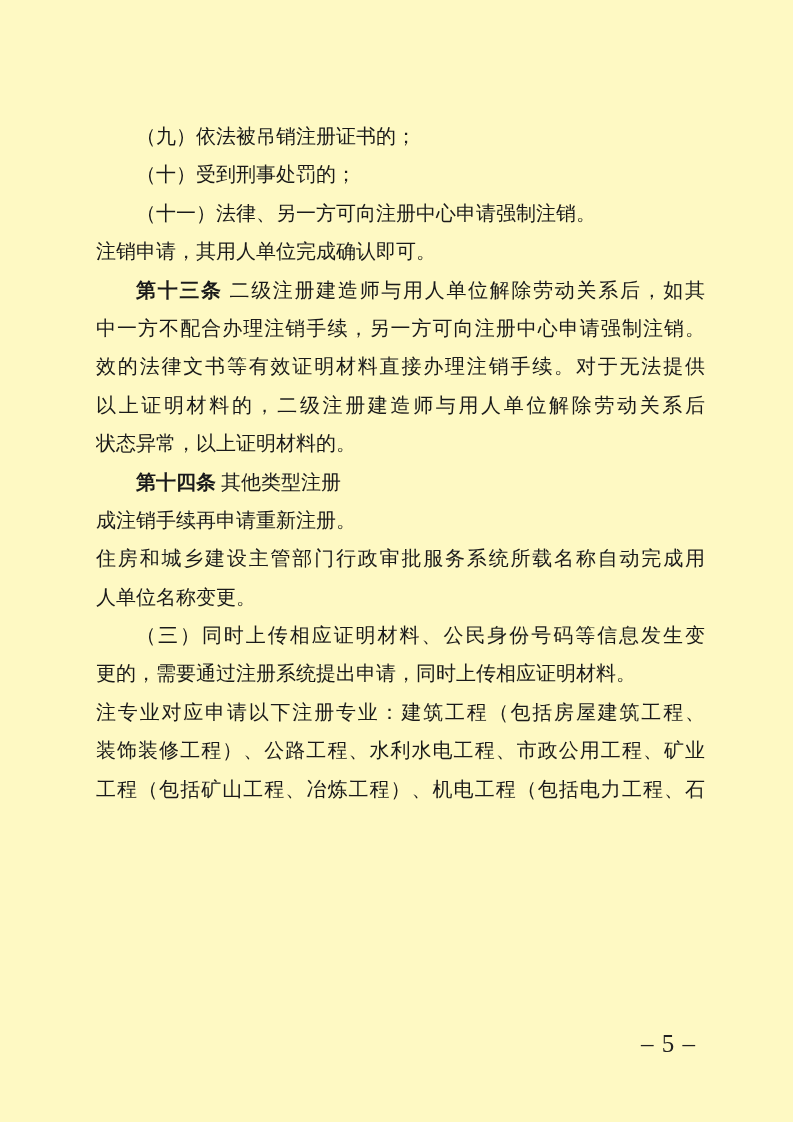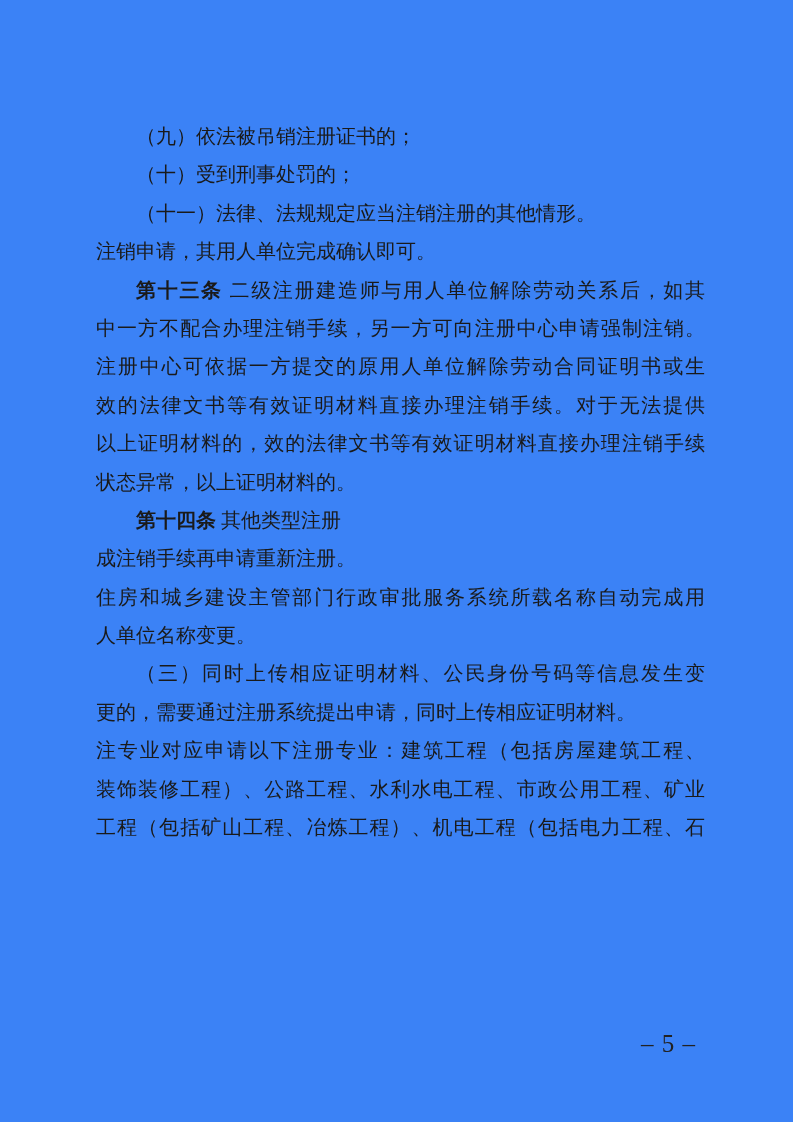--- a/index.html
+++ b/index.html
@@ -5,21 +5,21 @@
   html, body { margin: 0; padding: 0; }
   body {
     background: #e8e8e8;
     font-family: "Liberation Serif", serif;
   }
   .page {
     position: relative;
     width: 793px;
     height: 1122px;
     margin: 0 auto;
-    background: #3b82f6;
+    background: #fef9c3;
     overflow: hidden;
     color: #1a1a1a;
   }
   .doc-body {
     position: absolute;
     left: 96px;
     top: 117px;
     width: 609px;
   }
   .line {
@@ -53,27 +53,26 @@
     font-family: "Liberation Serif", serif;
   }
 </style>
 </head>
 <body>
 
 <div class="page">
   <div class="doc-body" id="doc-body">
       <div class="line last indent">（九）依法被吊销注册证书的；</div>
       <div class="line last indent">（十）受到刑事处罚的；</div>
-      <div class="line last indent">（十一）法律、法规规定应当注销注册的其他情形。</div>
+      <div class="line last indent">（十一）法律、另一方可向注册中心申请强制注销。</div>
       <div class="line last">注销申请，其用人单位完成确认即可。</div>
       <div class="line indent"><span class="article-no">第十三条</span> 二级注册建造师与用人单位解除劳动关系后，如其</div>
       <div class="line">中一方不配合办理注销手续，另一方可向注册中心申请强制注销。</div>
-      <div class="line">注册中心可依据一方提交的原用人单位解除劳动合同证明书或生</div>
       <div class="line">效的法律文书等有效证明材料直接办理注销手续。对于无法提供</div>
-      <div class="line">以上证明材料的，效的法律文书等有效证明材料直接办理注销手续</div>
+      <div class="line">以上证明材料的，二级注册建造师与用人单位解除劳动关系后</div>
       <div class="line last">状态异常，以上证明材料的。</div>
       <div class="line last indent"><span class="article-no">第十四条</span> 其他类型注册</div>
       <div class="line last">成注销手续再申请重新注册。</div>
       <div class="line">住房和城乡建设主管部门行政审批服务系统所载名称自动完成用</div>
       <div class="line last">人单位名称变更。</div>
       <div class="line indent">（三）同时上传相应证明材料、公民身份号码等信息发生变</div>
       <div class="line last">更的，需要通过注册系统提出申请，同时上传相应证明材料。</div>
       <div class="line">注专业对应申请以下注册专业：建筑工程（包括房屋建筑工程、</div>
       <div class="line">装饰装修工程）、公路工程、水利水电工程、市政公用工程、矿业</div>
       <div class="line">工程（包括矿山工程、冶炼工程）、机电工程（包括电力工程、石</div>

